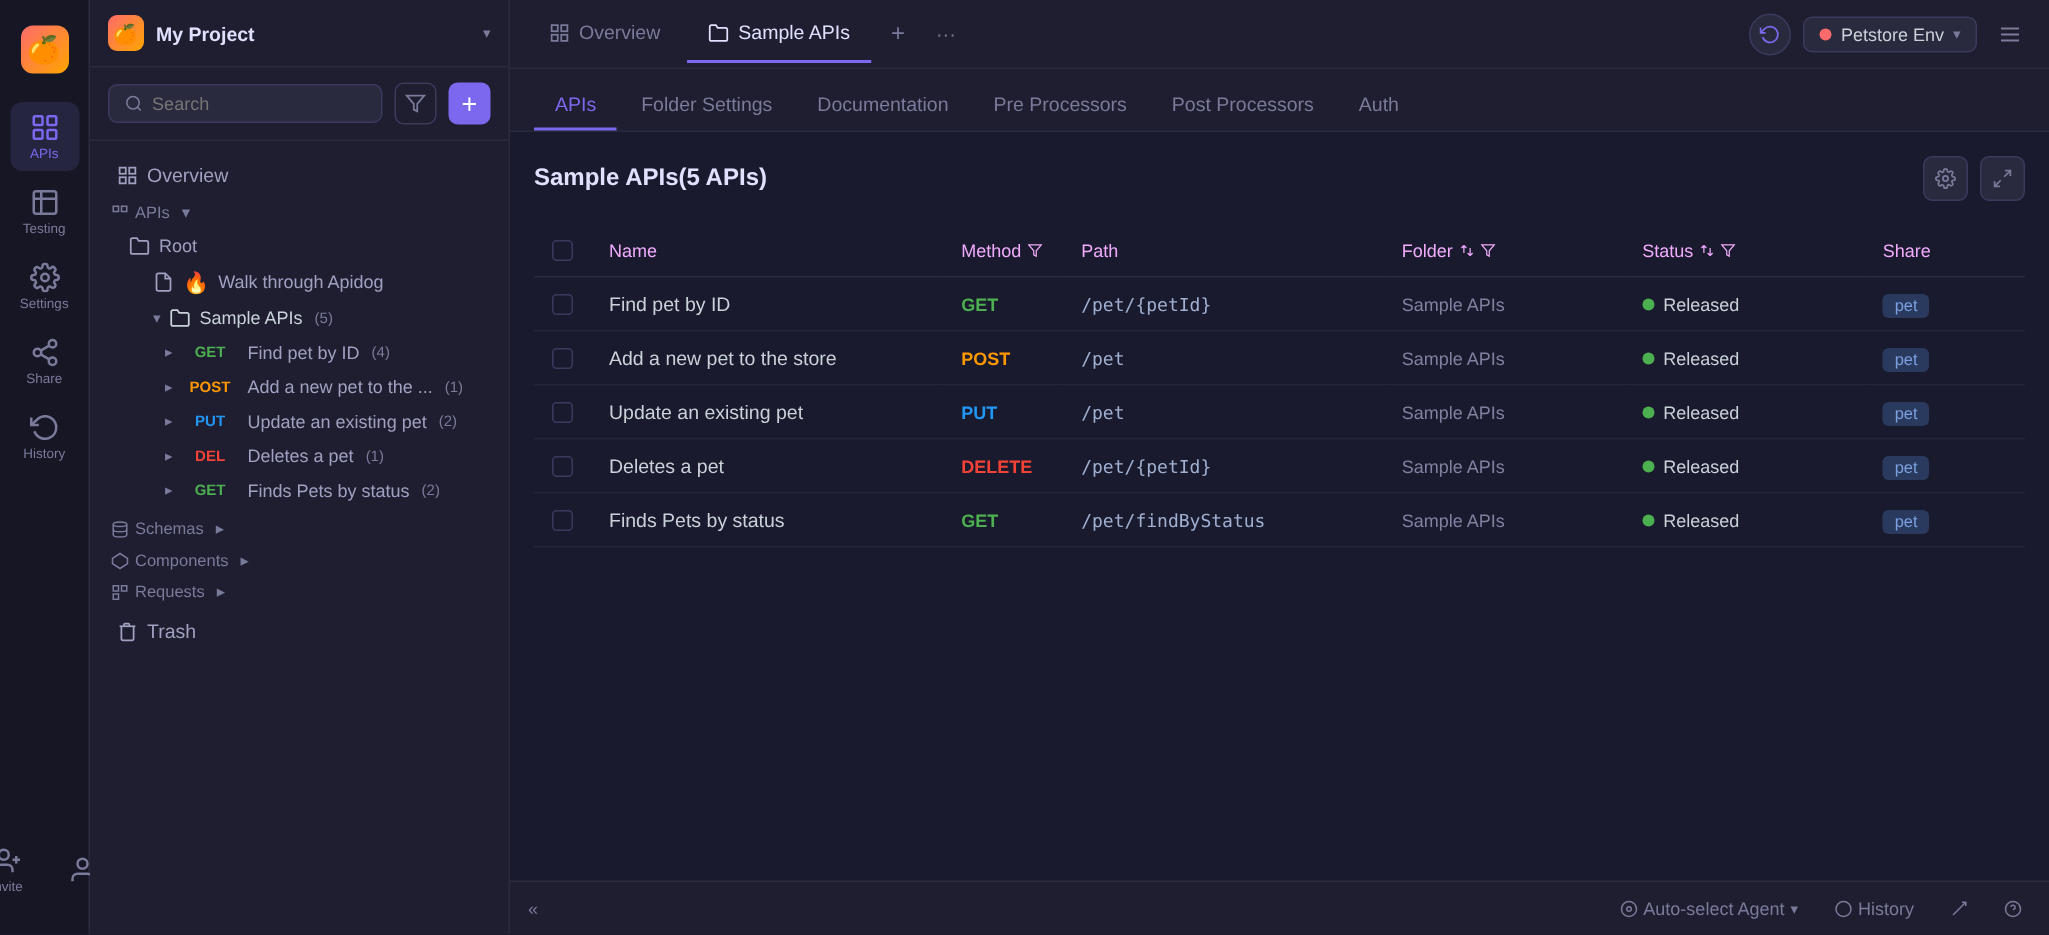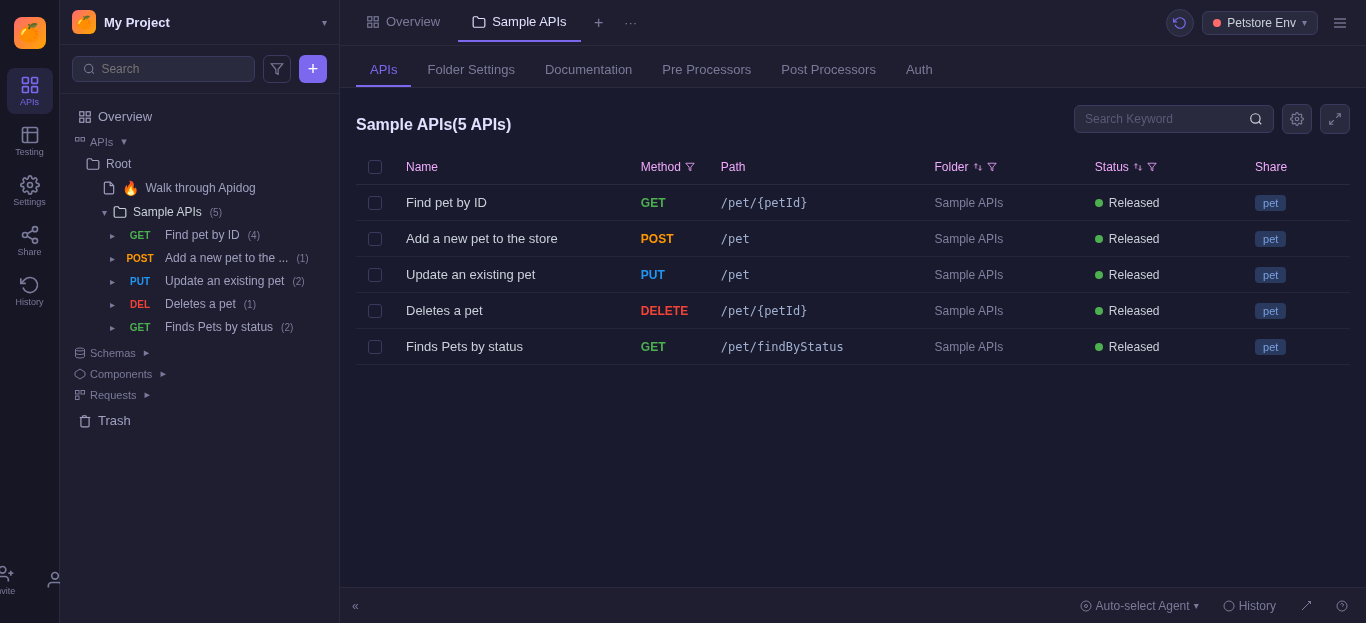--- a/index.html
+++ b/index.html
@@ -321,21 +321,21 @@
 
     
     .main-content {
       flex: 1;
       padding: 16px;
       overflow: auto;
     }
 
     .content-header {
       display: flex;
-      align-items: flex-end;
+      align-items: center;
       justify-content: space-between;
       margin-bottom: 16px;
     }
     .content-title {
       font-size: 16px;
       font-weight: 600;
       color: #e0e0ff;
     }
     .content-header-actions {
       display: flex;
@@ -807,27 +807,20 @@
     <div class="sec-tab">
       <span>Auth</span>
     </div>
   </div>
 
   <div class="main-content">
 
     <div class="content-header">
       <h2 class="content-title">Sample APIs(5 APIs)</h2>
       <div class="content-header-actions">
-        <div class="search-box">
-          <input type="text" placeholder="Search Keyword" style="">
-          <svg viewBox="0 0 24 24" fill="none" stroke="currentColor" stroke-width="2" width="14" height="14">
-            <circle cx="11" cy="11" r="8"></circle>
-              <line x1="21" y1="21" x2="16.65" y2="16.65"></line>
-          </svg>
-        </div>
         <button class="header-icon-btn">
           <svg viewBox="0 0 24 24" fill="none" stroke="currentColor" stroke-width="2" width="14" height="14">
             <circle cx="12" cy="12" r="3"></circle>
               <path d="M19.4 15a1.65 1.65 0 00.33 1.82l.06.06a2 2 0 010 2.83 2 2 0 01-2.83 0l-.06-.06a1.65 1.65 0 00-1.82-.33 1.65 1.65 0 00-1 1.51V21a2 2 0 01-4 0v-.09A1.65 1.65 0 009 19.4a1.65 1.65 0 00-1.82.33l-.06-.06a2 2 0 01-2.83-2.83l.06-.06A1.65 1.65 0 004.68 15a1.65 1.65 0 00-1.51-1H3a2 2 0 010-4h.09A1.65 1.65 0 004.6 9a1.65 1.65 0 00-.33-1.82l-.06-.06a2 2 0 012.83-2.83l.06.06A1.65 1.65 0 009 4.68a1.65 1.65 0 001-1.51V3a2 2 0 014 0v.09a1.65 1.65 0 001 1.51 1.65 1.65 0 001.82-.33l.06-.06a2 2 0 012.83 2.83l-.06.06A1.65 1.65 0 0019.4 9a1.65 1.65 0 001.51 1H21a2 2 0 010 4h-.09a1.65 1.65 0 00-1.51 1z"></path>
           </svg>
         </button>
         <button class="header-icon-btn">
           <svg viewBox="0 0 24 24" fill="none" stroke="currentColor" stroke-width="2" width="14" height="14">
             <polyline points="15 3 21 3 21 9"></polyline>
               <polyline points="9 21 3 21 3 15"></polyline>

